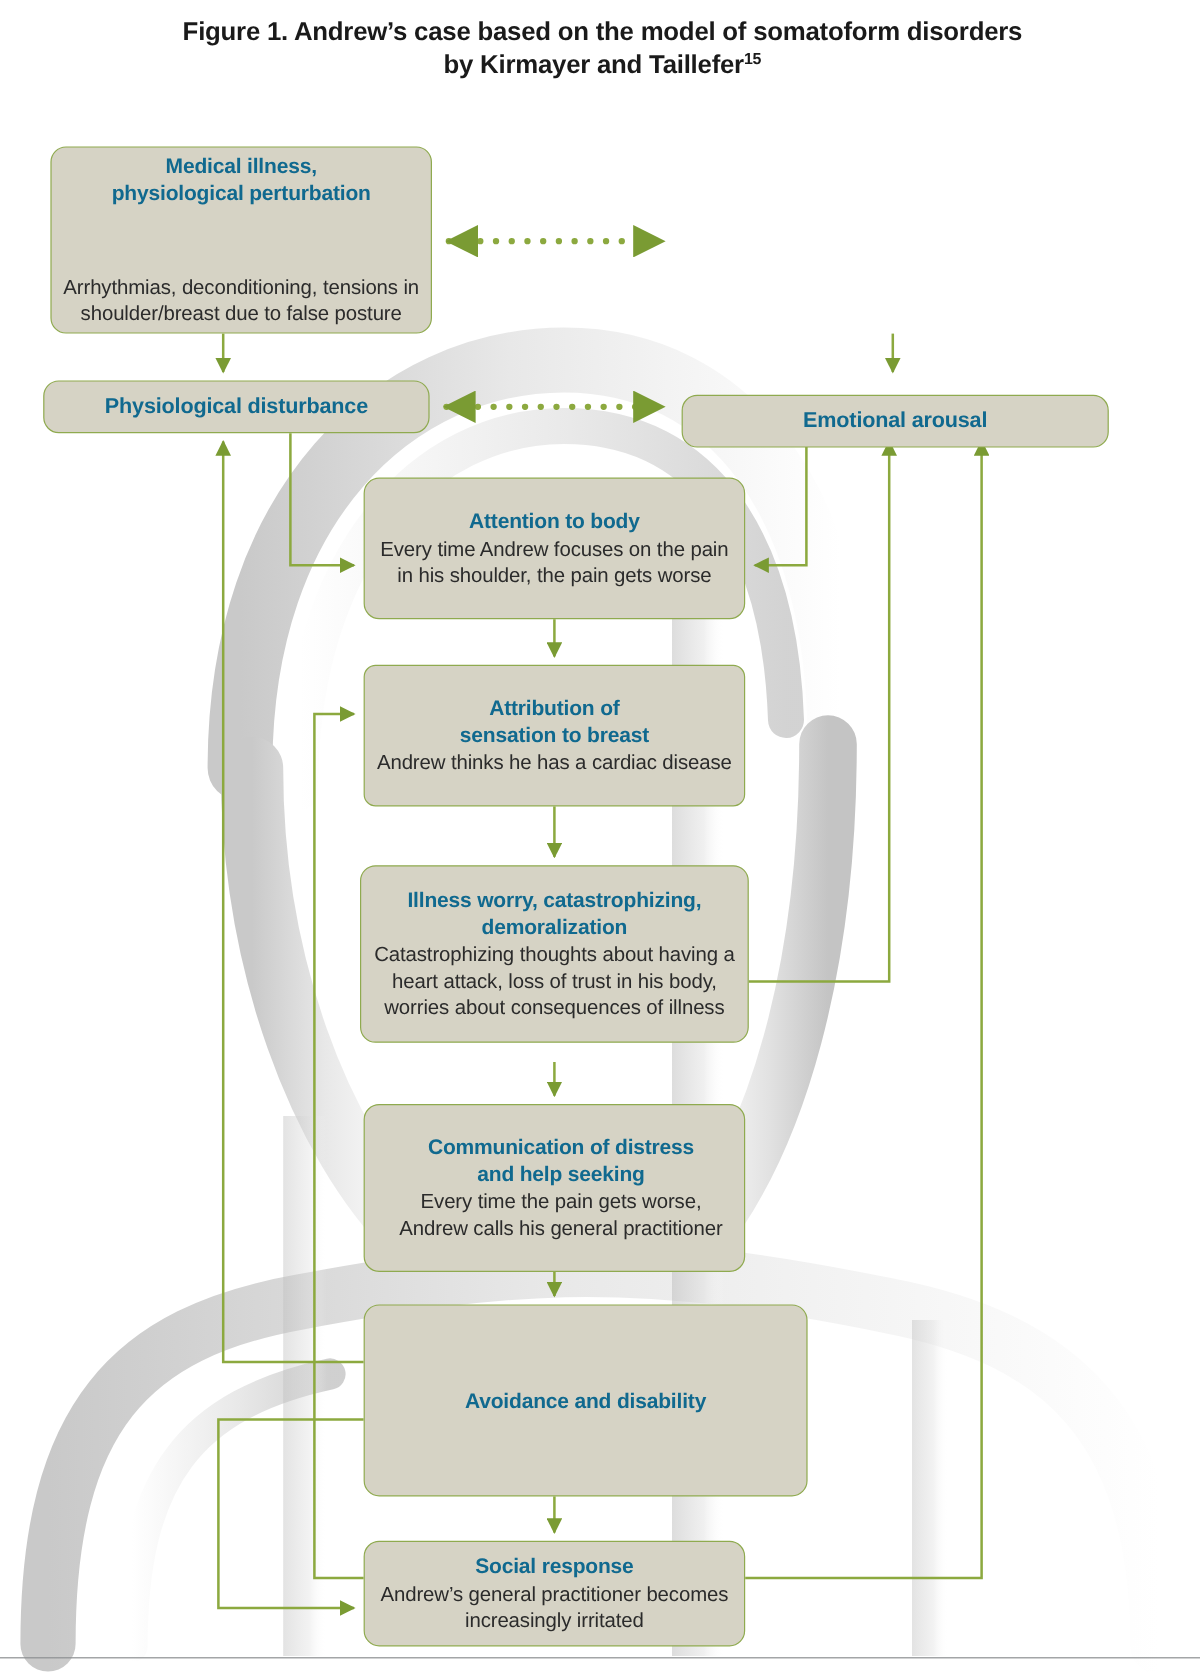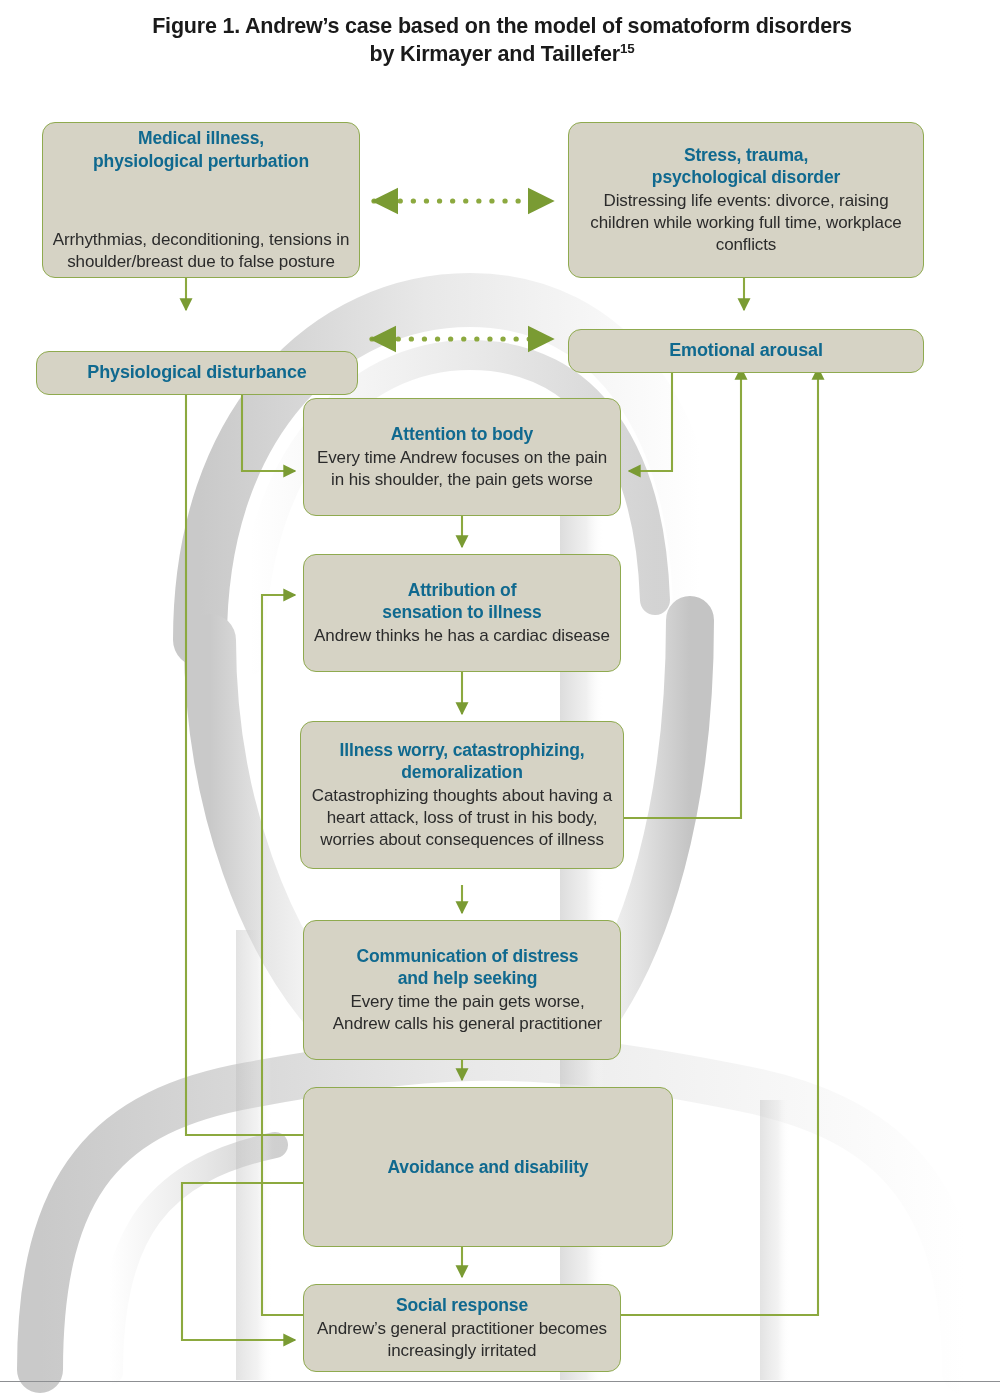--- a/index.html
+++ b/index.html
@@ -85,24 +85,24 @@
     font-size: 17px;
     line-height: 1.30;
     letter-spacing: -0.1px;
     margin-top: 1px;
   }
   .node.title-only .ttl { font-size: 18px; }
 
   
   #node-medical      { left: 42px;  top: 122px; width: 318px; height: 156px; justify-content: space-between; }
   #node-stress       { left: 568px; top: 122px; width: 356px; height: 156px; }
-  #node-physio       { left: 36px;  top: 317px; width: 322px; height: 44px; margin-top: 34px;  }
+  #node-physio       { left: 36px;  top: 317px; width: 322px; height: 44px;  }
   #node-emotional    { left: 568px; top: 329px; width: 356px; height: 44px;  }
   #node-attention    { left: 303px; top: 398px; width: 318px; height: 118px; text-align: center; }
-  #node-attribution  { left: 303px; top: 554px; width: 318px; height: 118px; }
+  #node-attribution  { left: 303px; top: 554px; width: 318px; height: 118px; border-radius: 10px; }
   #node-worry        { left: 300px; top: 721px; width: 324px; height: 148px; }
   #node-communication{ left: 303px; top: 920px; width: 318px; height: 140px; padding-left: 20px; }
   #node-avoidance    { left: 303px; top: 1087px;width: 370px; height: 160px; }
   #node-social       { left: 303px; top: 1284px;width: 318px; height: 88px;  }
 
   
   #bottom-rule {
     position: absolute;
     left: 0; top: 1381px;
     width: 1000px; height: 1px;
@@ -206,45 +206,38 @@
   </svg>
 
   <div class="node" id="node-medical">
     <div class="ttl">
       <div>Medical illness,</div>
       <div>physiological perturbation</div>
     </div>
     <div class="body">Arrhythmias, deconditioning, tensions in shoulder/breast due to false posture</div>
   </div>
 
-  <div class="node" id="node-stress">
-    <div class="ttl">
-      <div>Stress, trauma,</div>
-      <div>psychological disorder</div>
-    </div>
-    <div class="body">Distressing life events: divorce, raising children while working full time, workplace conflicts</div>
-  </div>
 
   <div class="node title-only" id="node-physio">
     <div class="ttl">Physiological disturbance</div>
   </div>
 
   <div class="node title-only" id="node-emotional">
     <div class="ttl">Emotional arousal</div>
   </div>
 
   <div class="node" id="node-attention">
     <div class="ttl">Attention to body</div>
     <div class="body">Every time Andrew focuses on the pain in his shoulder, the pain gets worse</div>
   </div>
 
   <div class="node" id="node-attribution">
     <div class="ttl">
       <div>Attribution of</div>
-      <div>sensation to illness</div>
+      <div>sensation to breast</div>
     </div>
     <div class="body">Andrew thinks he has a cardiac disease</div>
   </div>
 
   <div class="node" id="node-worry">
     <div class="ttl">
       <div>Illness worry, catastrophizing,</div>
       <div>demoralization</div>
     </div>
     <div class="body">Catastrophizing thoughts about having a heart attack, loss of trust in his body, worries about consequences of illness</div>

